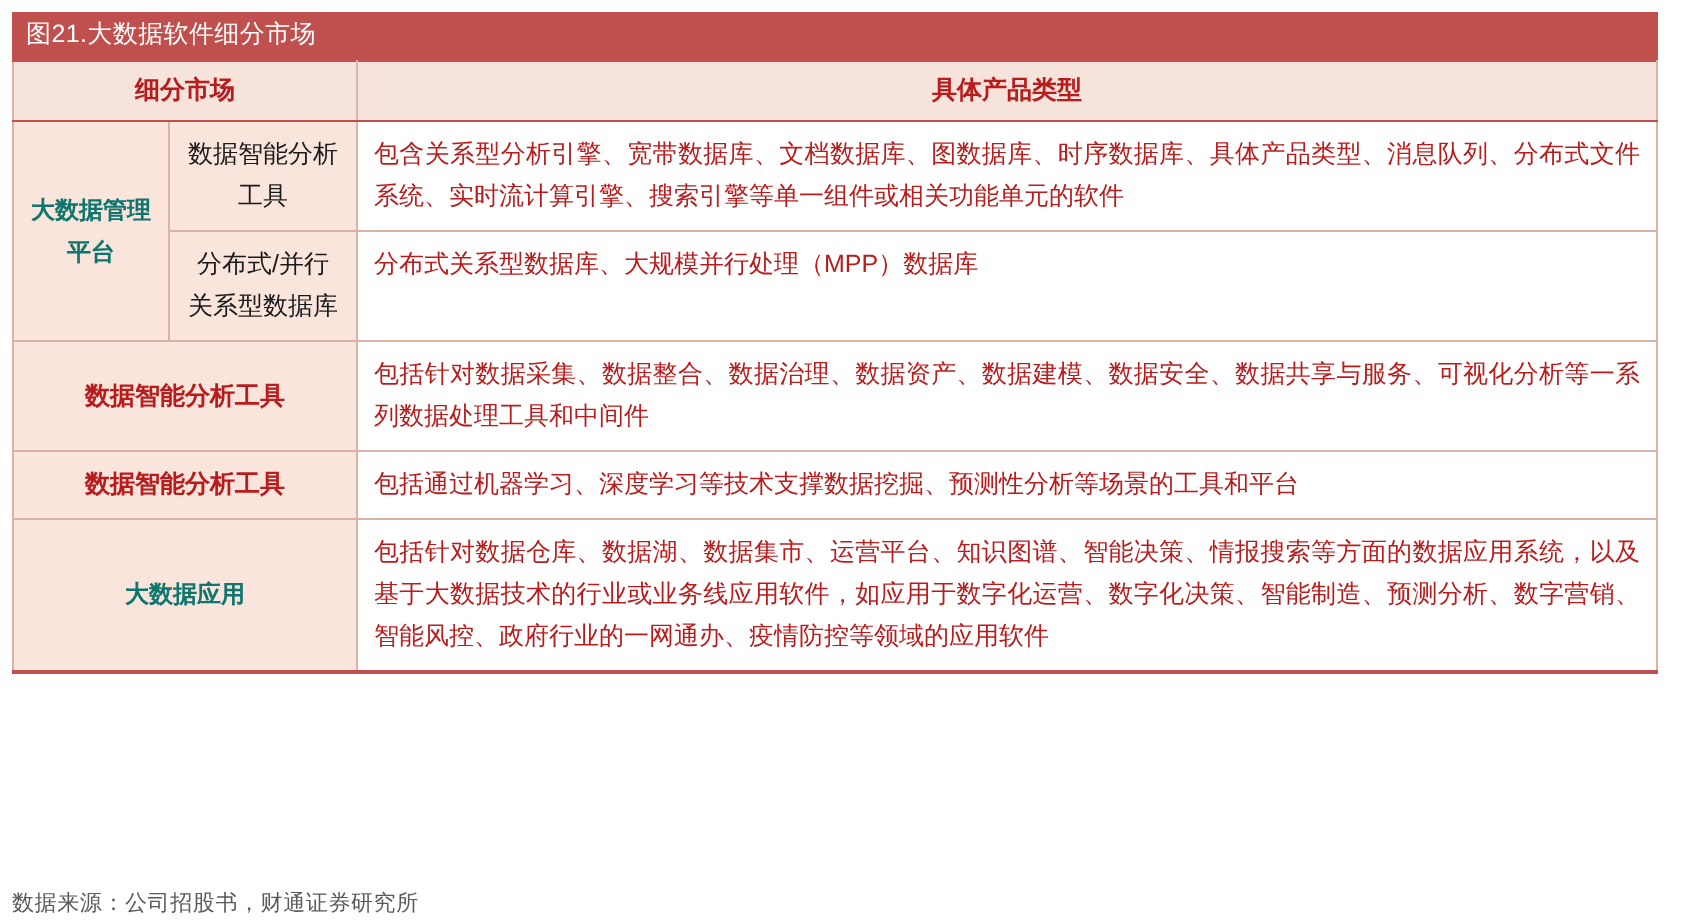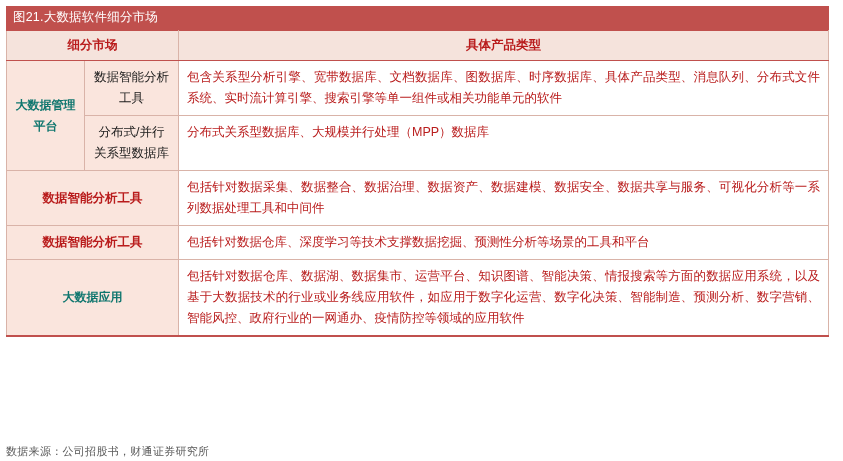--- a/index.html
+++ b/index.html
@@ -126,21 +126,21 @@
         <td class="desc">分布式关系型数据库、大规模并行处理（MPP）数据库</td>
       </tr>
 
       <tr class="rowline">
         <td class="cat" colspan="2">数据智能分析工具</td>
         <td class="desc">包括针对数据采集、数据整合、数据治理、数据资产、数据建模、数据安全、数据共享与服务、可视化分析等一系列数据处理工具和中间件</td>
       </tr>
 
       <tr class="rowline">
         <td class="cat" colspan="2">数据智能分析工具</td>
-        <td class="desc">包括针对数据仓库、深度学习等技术支撑数据挖掘、预测性分析等场景的工具和平台</td>
+        <td class="desc">包括通过机器学习、深度学习等技术支撑数据挖掘、预测性分析等场景的工具和平台</td>
       </tr>
 
       <tr class="rowline">
         <td class="cat big" colspan="2">大数据应用</td>
         <td class="desc">包括针对数据仓库、数据湖、数据集市、运营平台、知识图谱、智能决策、情报搜索等方面的数据应用系统，以及基于大数据技术的行业或业务线应用软件，如应用于数字化运营、数字化决策、智能制造、预测分析、数字营销、智能风控、政府行业的一网通办、疫情防控等领域的应用软件</td>
       </tr>
 
     </tbody>
       </table>
 

